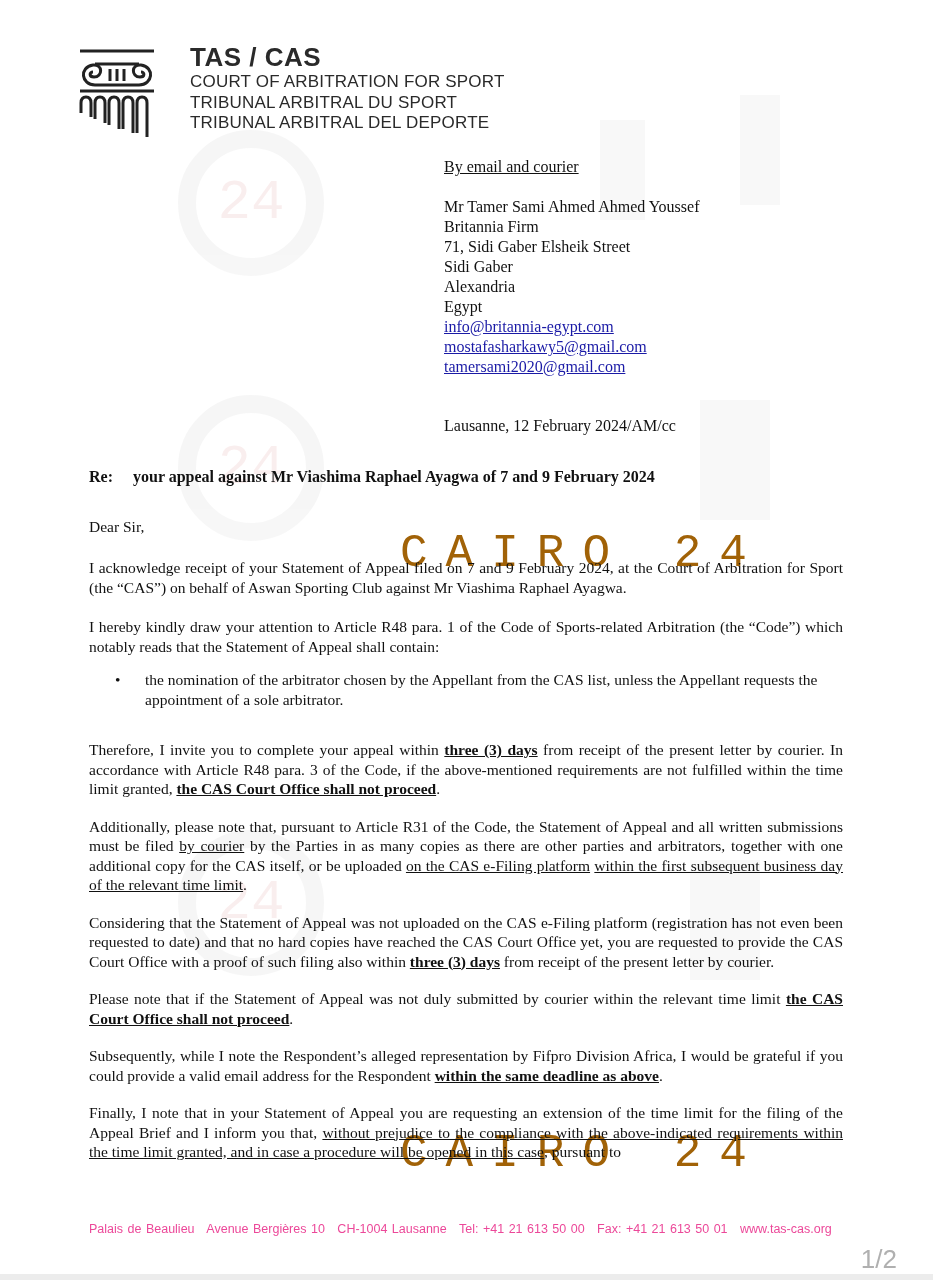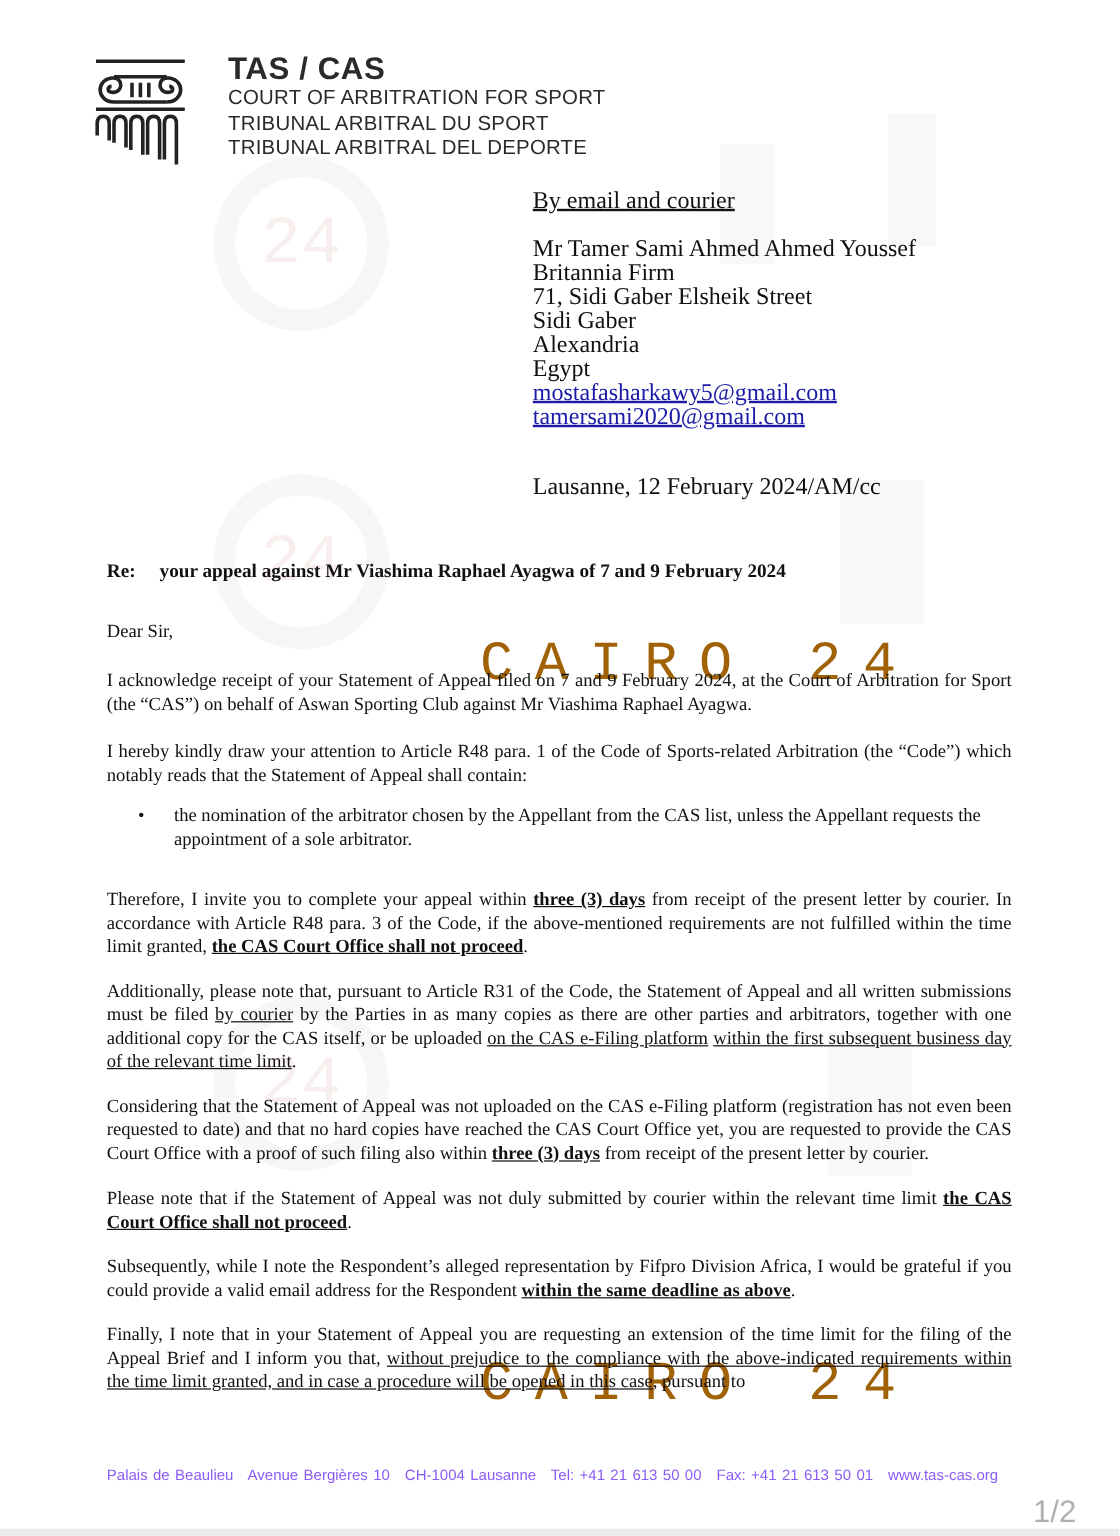--- a/index.html
+++ b/index.html
@@ -13,37 +13,37 @@
     display: flex; align-items: center; justify-content: center; }
   .wm-circle span { font-family: Liberation Mono, monospace; font-size: 56px; color: #b91c1c; }
   .wm-block { background: #999; }
   .wm-text { font-family: Liberation Mono, monospace; font-size: 46px; letter-spacing: 18px; color: #a16207; opacity: 1; }
 
   .logo { position: absolute; left: 77px; top: 47px; width: 80px; height: 92px; }
   .org { position: absolute; left: 190px; top: 42px; font-family: "Liberation Sans", sans-serif; color: #2a2a2a; }
   .org .brand { font-size: 26px; font-weight: bold; letter-spacing: 0.5px; line-height: 30px; }
   .org .line { font-size: 17px; line-height: 20.5px; letter-spacing: 0.2px; }
 
-  .address { position: absolute; left: 444px; top: 157px; font-size: 20px; line-height: 20px; }
+  .address { position: absolute; left: 444px; top: 157px; font-size: 16px; line-height: 20px; }
   .address .mode { text-decoration: underline; margin-bottom: 20px; }
   .address a { color: #1a1aa6; text-decoration: underline; display: block; }
   .address .date { margin-top: 39px; }
 
   .body { position: absolute; left: 89px; top: 467px; width: 754px; font-size: 15.5px; line-height: 19.5px; }
   .re { font-weight: bold; font-size: 16px; margin-bottom: 30px; }
   .re .tag { display: inline-block; width: 44px; }
   p { margin: 0 0 18px 0; text-align: justify; }
   .bullet { display: flex; margin: -2px 0 31px 0; }
   .bullet .dot { width: 56px; padding-left: 26px; box-sizing: border-box; }
   .bullet .txt { flex: 1; }
   .bu { font-weight: bold; text-decoration: underline; }
   .u { text-decoration: underline; }
 
   .footer { position: absolute; left: 89px; top: 1222px; font-family: "Liberation Sans", sans-serif;
-    font-size: 12.5px; color: #8b5cf6; word-spacing: 1px; }
+    font-size: 12.5px; color: #ec4899; word-spacing: 1px; }
   .footer span { margin-right: 8px; }
   .pageno { position: absolute; right: 36px; top: 1244px; font-family: "Liberation Sans", sans-serif;
     font-size: 26px; color: #b0b0b0; }
   .bottom-edge { position: absolute; left: 0; right: 0; top: 1274px; height: 6px; background: #ececec; }
 </style>
 </head>
 <body>
 
 <div class="wm" style="left:178px;top:130px;">
   <div class="wm-circle">
@@ -95,20 +95,21 @@
 </div>
 
 <div class="address">
   <div class="mode">By email and courier</div>
   <div>Mr Tamer Sami Ahmed Ahmed Youssef</div>
   <div>Britannia Firm</div>
   <div>71, Sidi Gaber Elsheik Street</div>
   <div>Sidi Gaber</div>
   <div>Alexandria</div>
   <div>Egypt</div>
+  <a>info@britannia-egypt.com</a>
   <a>mostafasharkawy5@gmail.com</a>
   <a>tamersami2020@gmail.com</a>
   <div class="date">Lausanne, 12 February 2024/AM/cc</div>
 </div>
 
 <div class="body">
   <div class="re">
     <span class="tag">Re:</span><span>your appeal against Mr Viashima Raphael Ayagwa of 7 and 9 February 2024</span>
   </div>
   <p style="margin-bottom:22px;">Dear Sir,</p>

